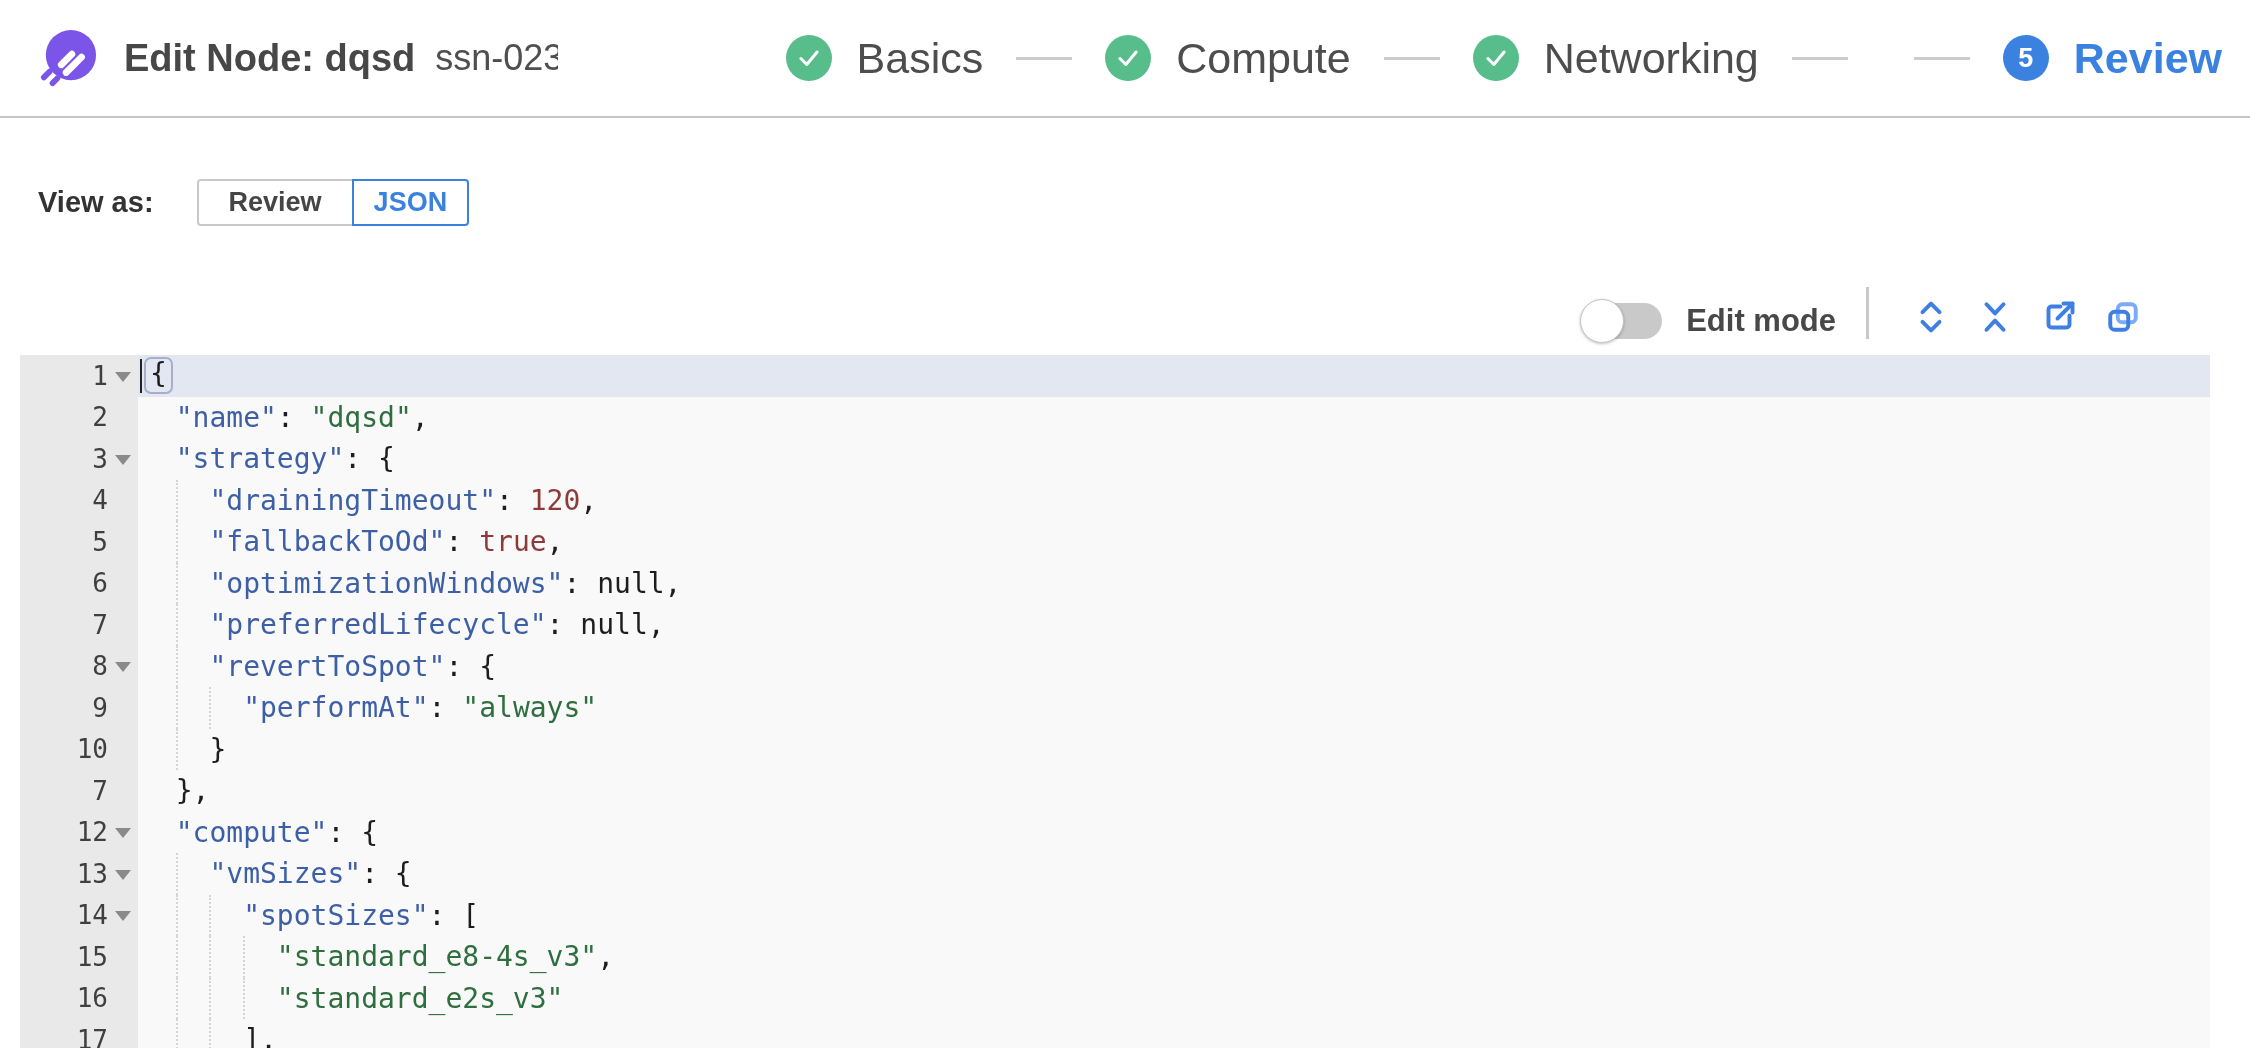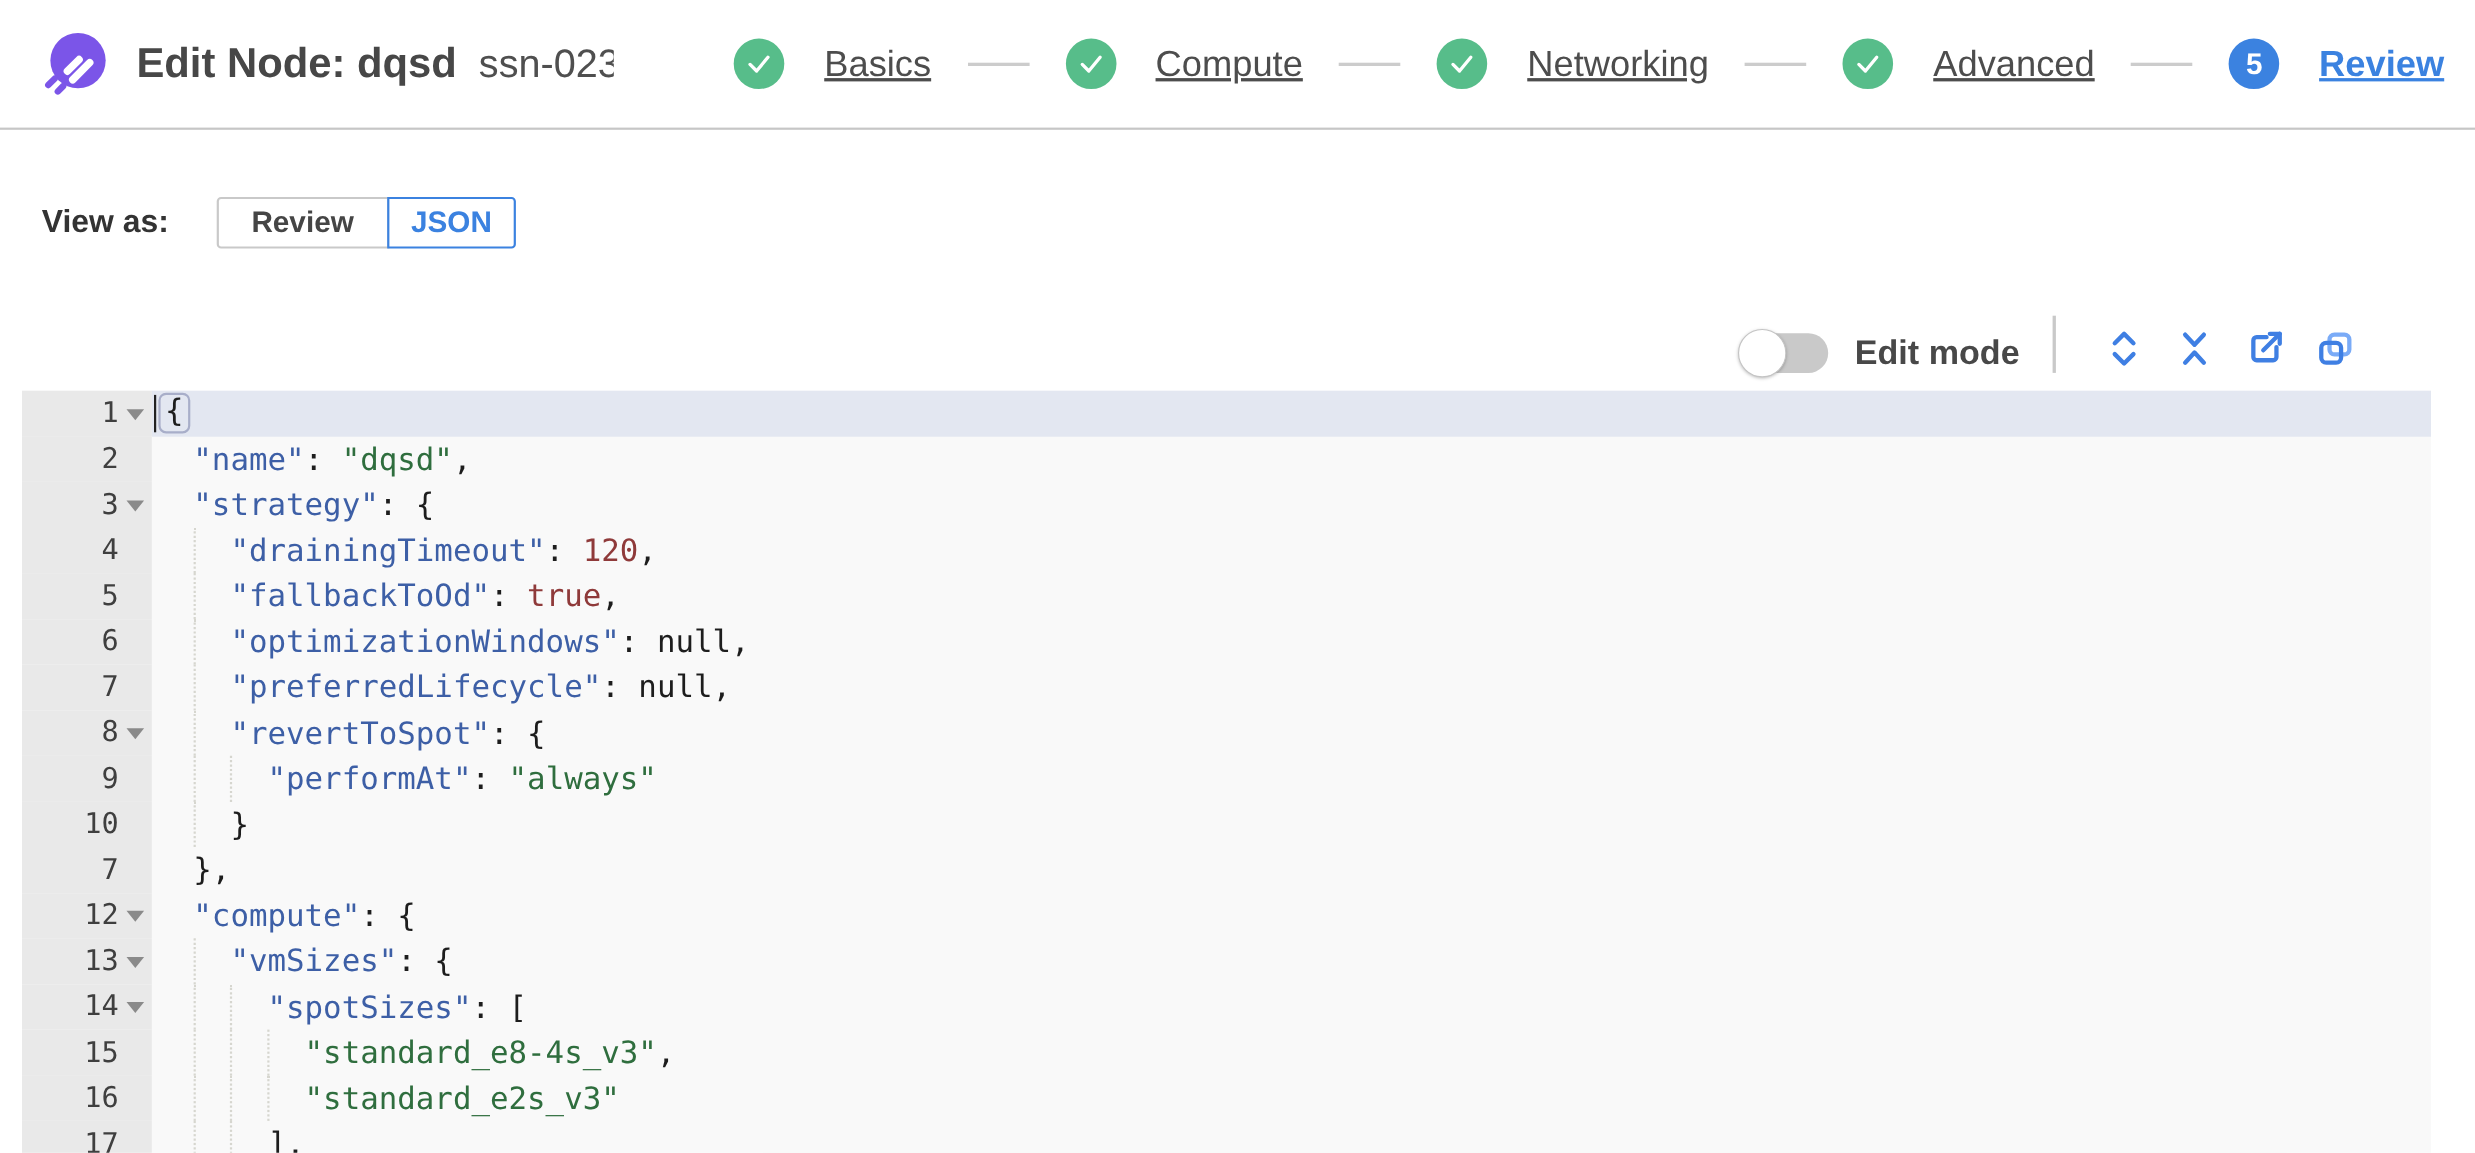--- a/index.html
+++ b/index.html
@@ -12,21 +12,21 @@
   .logo{width:58px;height:58px;flex:none;}
   .page-title{font-size:38px;font-weight:700;color:#474747;margin-left:26px;white-space:nowrap;}
   .node-id{font-size:36px;color:#4f4f4f;margin-left:20px;width:123px;overflow:hidden;
     white-space:nowrap;flex:none;}
   .stepper{margin-left:auto;display:flex;align-items:center;}
   .step{display:flex;align-items:center;}
   .step-circle{width:46px;height:46px;border-radius:50%;flex:none;display:flex;
     align-items:center;justify-content:center;}
   .step-circle.done{background:var(--green);}
   .step-circle.active{background:var(--blue);color:#fff;font-size:27px;font-weight:700;}
-  .step-label{margin-left:36px;font-size:33px;color:#4d4d4d;white-space:nowrap;text-decoration:underline;}
+  .step-label{margin-left:25px;font-size:43px;color:#4d4d4d;white-space:nowrap;}
   .step.active .step-label{color:var(--blue);font-weight:600;}
   .step-connector{width:56px;height:3px;background:#ccc;margin:0 33px;}
 
   
   .viewas{margin-top:61px;padding-left:38px;display:flex;align-items:center;height:47px;}
   .viewas-label{font-size:29px;font-weight:700;color:#333;margin-right:43px;}
   .seg-btn{height:47px;background:#fff;font-family:"Liberation Sans",sans-serif;
     font-size:27px;font-weight:700;display:flex;align-items:center;cursor:pointer;}
   .seg-btn.summary{border:2px solid #c9c9c9;border-radius:4px 0 0 4px;color:#454545;padding:0 30px;}
   .seg-btn.json{border:2px solid var(--blue);border-radius:0 4px 4px 0;color:var(--blue);
@@ -106,28 +106,20 @@
       <div class="step-connector"></div>
       <div class="step">
         <div class="step-circle done">
           <svg width="26" height="26" viewBox="0 0 24 24" fill="none" stroke="#fff" stroke-width="2.8" stroke-linecap="round" stroke-linejoin="round">
             <polyline points="4.5,12.5 10,18 19.5,6.5"></polyline>
           </svg>
         </div>
         <span class="step-label">Networking</span>
       </div>
       <div class="step-connector"></div>
-      <div class="step">
-        <div class="step-circle done">
-          <svg width="26" height="26" viewBox="0 0 24 24" fill="none" stroke="#fff" stroke-width="2.8" stroke-linecap="round" stroke-linejoin="round">
-            <polyline points="4.5,12.5 10,18 19.5,6.5"></polyline>
-          </svg>
-        </div>
-        <span class="step-label">Advanced</span>
-      </div>
       <div class="step-connector"></div>
       <div class="step active">
         <div class="step-circle active">5</div>
         <span class="step-label">Review</span>
       </div>
     </div>
 </div>
 
 <div class="viewas">
   <span class="viewas-label">View as:</span>

